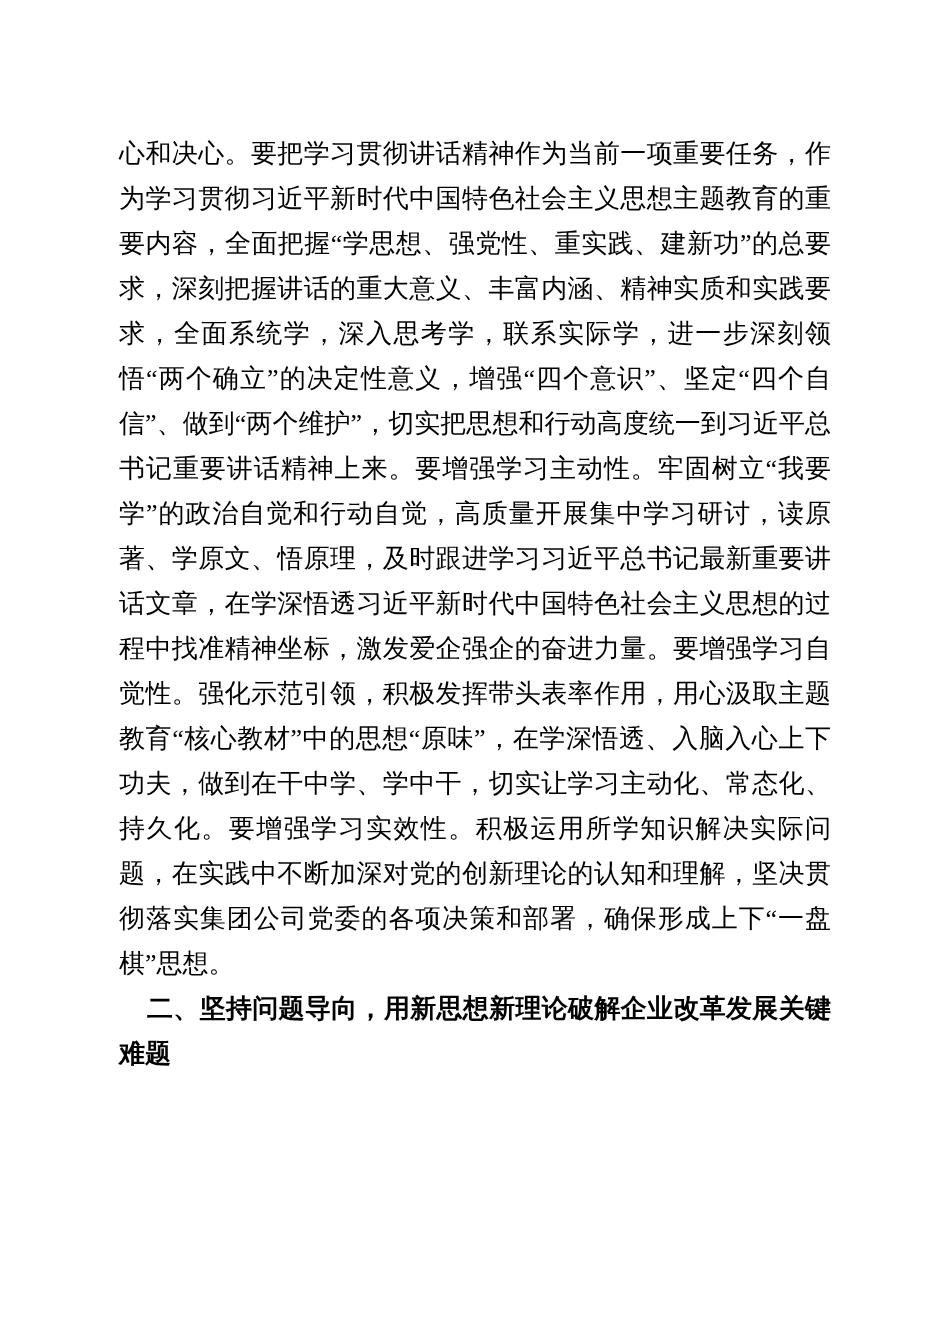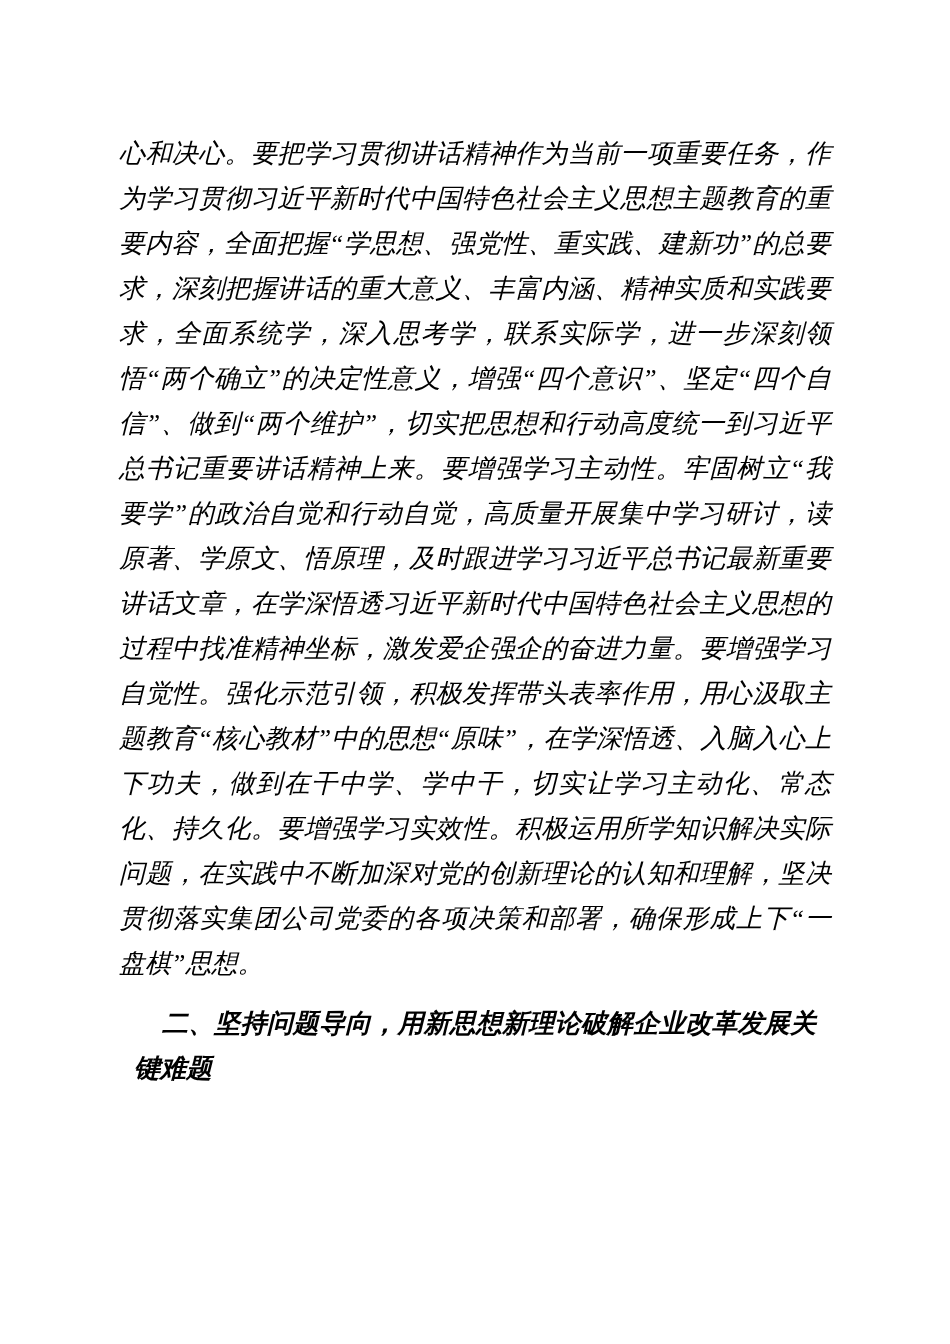--- a/index.html
+++ b/index.html
@@ -9,38 +9,37 @@
   }
   .page {
     position: relative;
     width: 950px;
     height: 1344px;
     box-sizing: border-box;
     padding: 131px 119px 0 119px;
     background: #ffffff;
     color: #000000;
     overflow: hidden;
-    font-style: italic;
   }
   .doc-text {
     font-family: "Liberation Serif", "DejaVu Serif", serif;
     font-size: 26px;
     line-height: 45px;
     text-align: justify;
     text-justify: inter-character;
     word-break: break-all;
   }
   .para {
     margin: 0;
   }
   .para-continuation {
     text-indent: 0;
   }
   .section-heading {
-    margin: 15px;
+    margin: 0;
     font-family: "Liberation Sans", "DejaVu Sans", sans-serif;
     font-weight: bold;
     text-indent: 28px;
   }
   .para-indent {
     text-indent: 2em;
   }
 </style>
 </head>
 <body>

